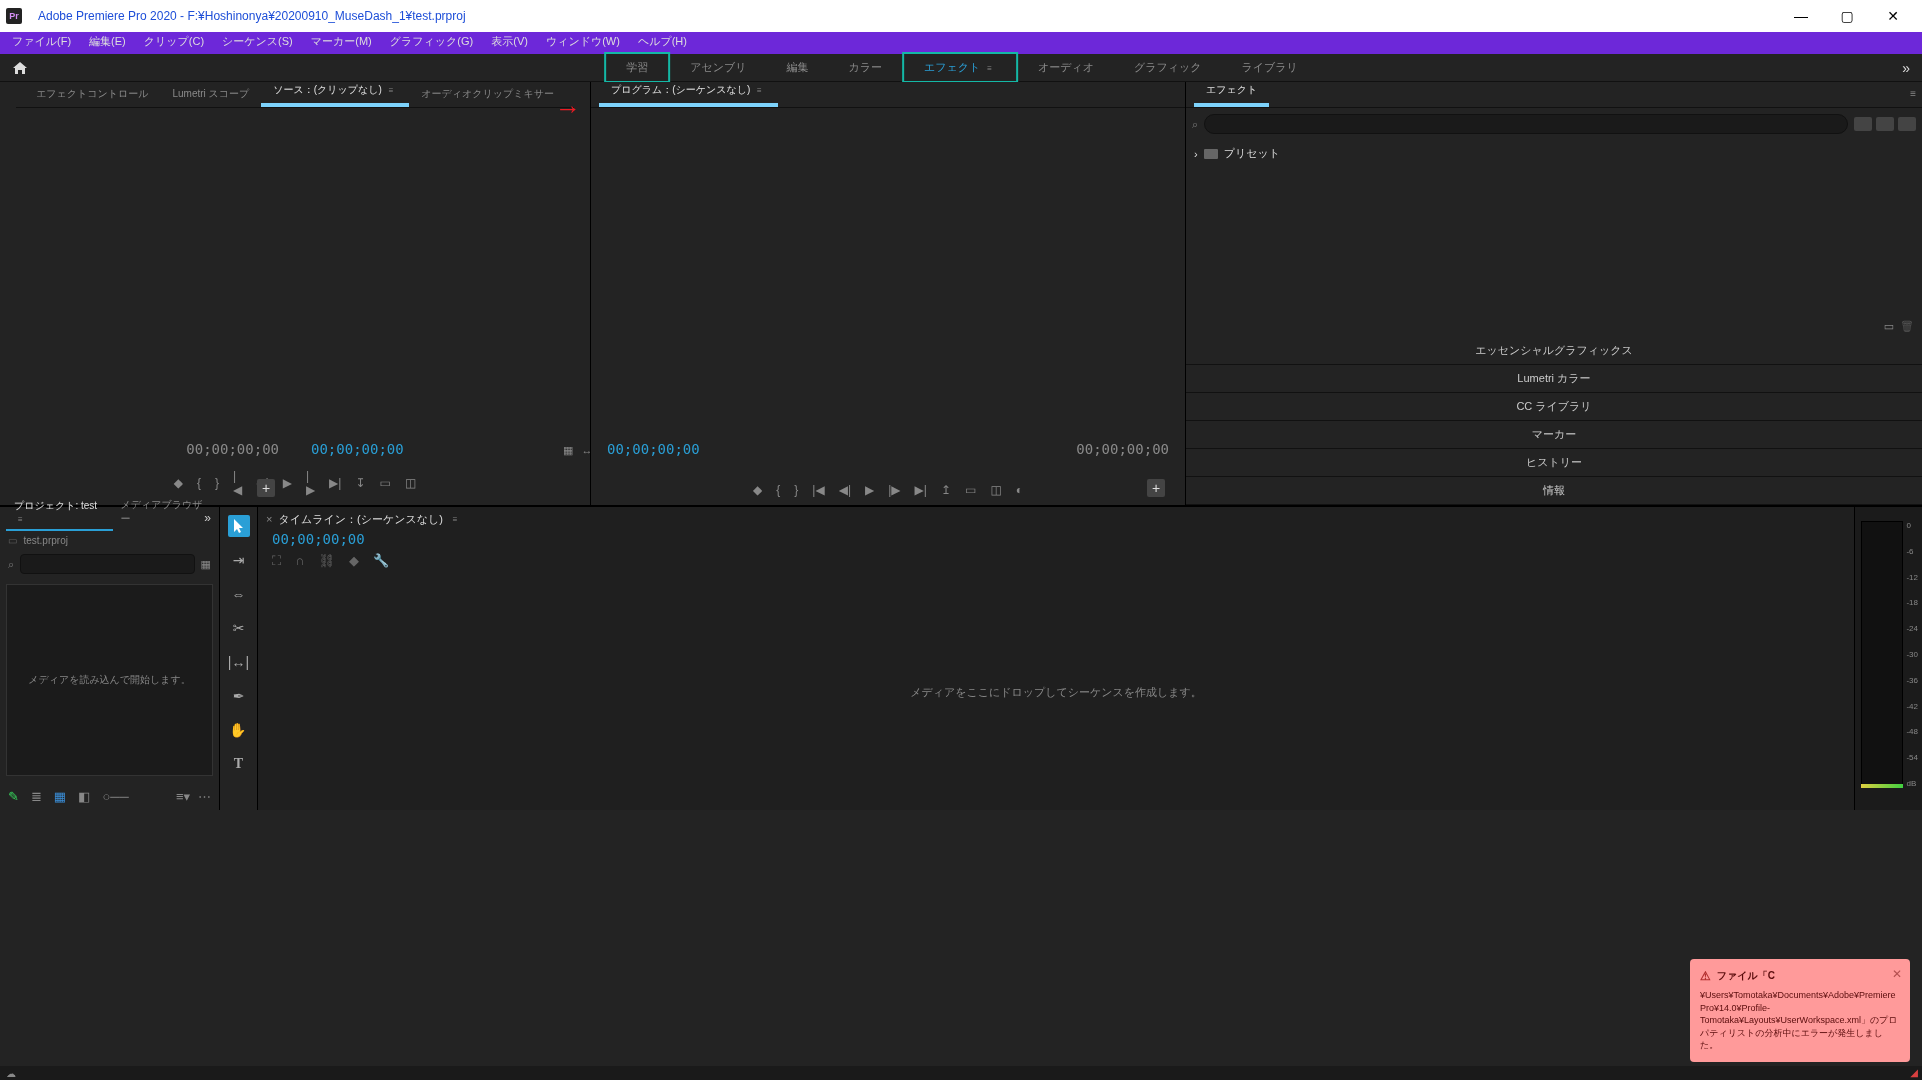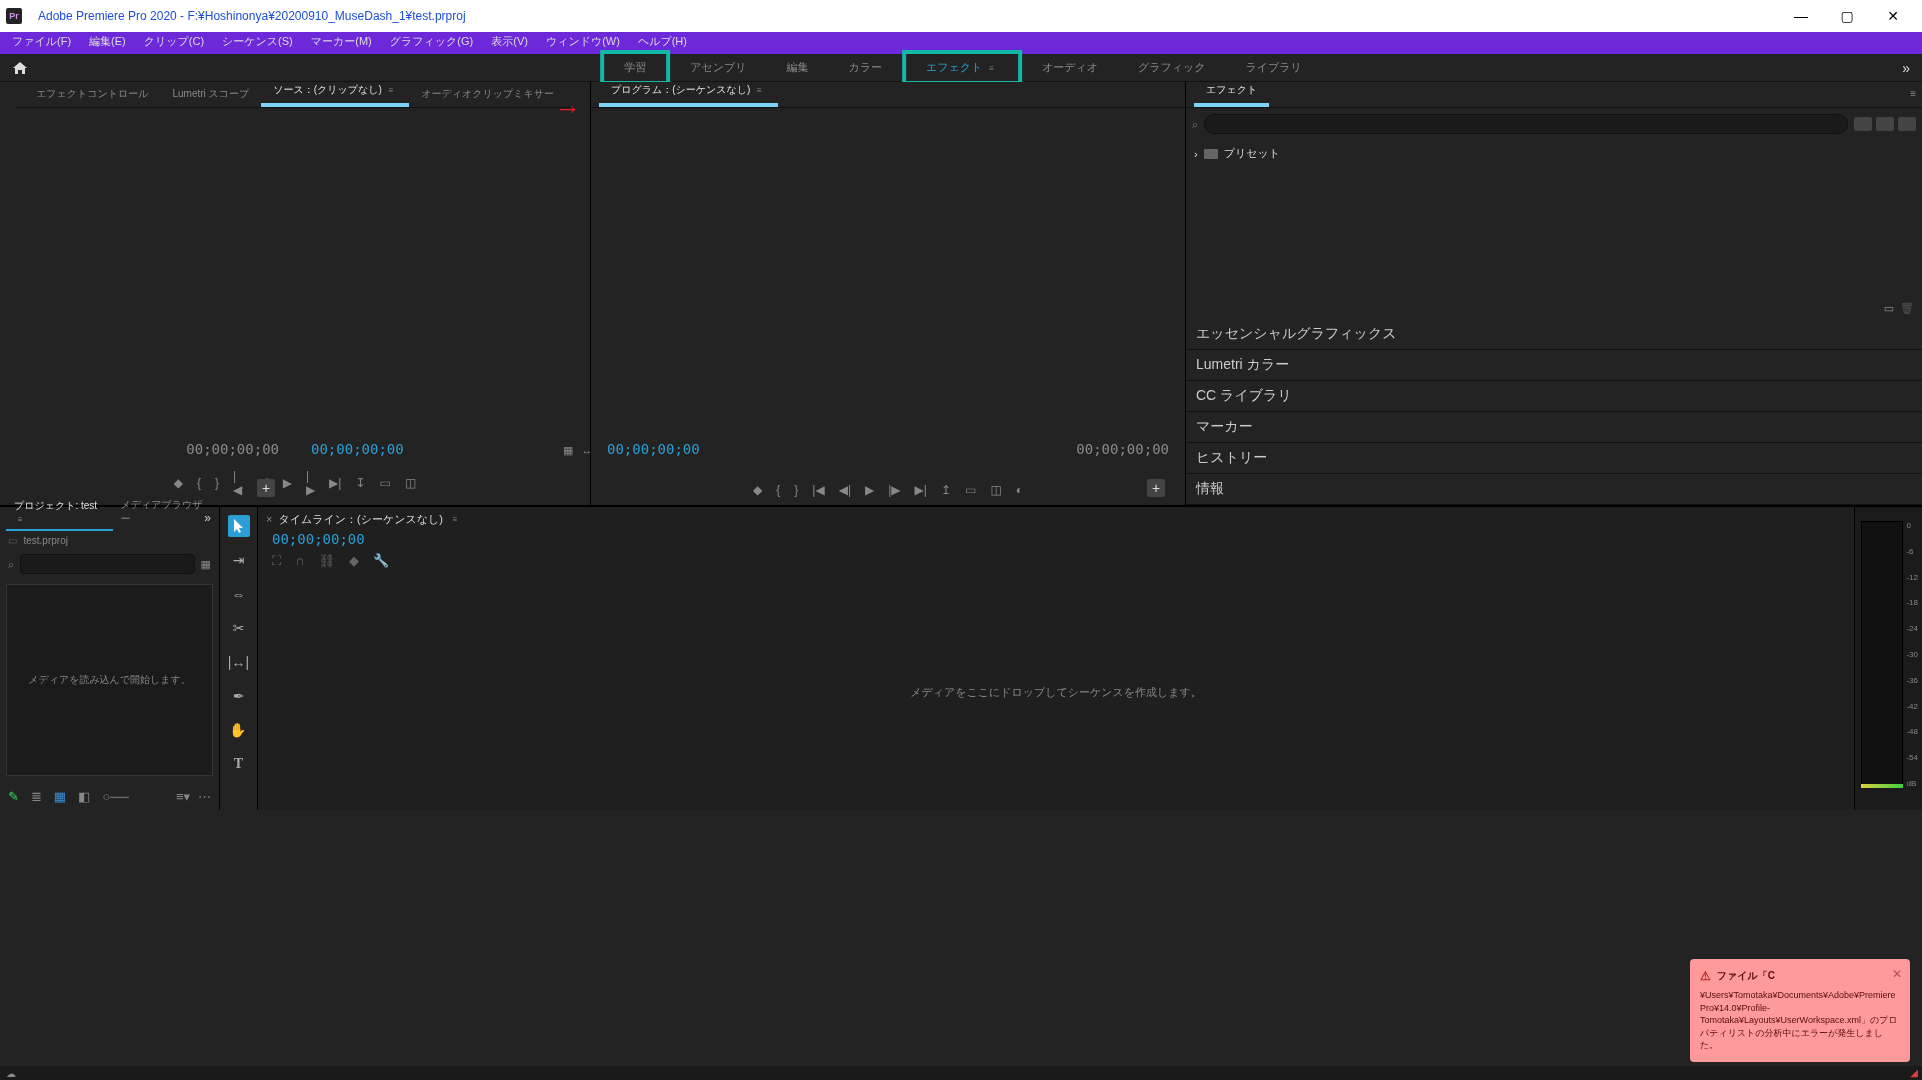--- a/index.html
+++ b/index.html
@@ -17,21 +17,21 @@
 .menu-bar { background: #6d28d9; height: 22px; display: flex; align-items: flex-start; padding: 0 4px; gap: 2px; }
 .menu-item { padding: 2px 8px; color: #ddd; font-size: 11px; cursor: default; }
 
 
 .workspace-bar { background: #232323; height: 28px; display: flex; align-items: center; padding: 0 12px; border-bottom: 1px solid #111; position: relative; }
 .home-icon { width: 20px; color: #ddd; font-size: 14px; }
 .workspace-tabs { position: absolute; left: 50%; transform: translateX(-50%); display: flex; align-items: center; gap: 0; }
 .workspace-tab { padding: 6px 20px; color: #8a8a8a; font-size: 11px; cursor: default; position: relative; }
 .workspace-tab.active { color: #2a9fd6; }
 .workspace-more { position: absolute; right: 12px; color: #ddd; font-size: 14px; }
-.red-border { border: 4px solid #14b8a6; }
+.red-border { border: 2px solid #14b8a6; }
 
 .red-arrow { position: absolute; top: 36px; left: 555px; color: #ec1c24; font-size: 26px; font-weight: bold; z-index: 100; pointer-events: none; }
 
 
 .panel-col { display: flex; flex-direction: column; }
 .col-left { width: 590px; align-items: center; }
 .col-mid { width: 595px; }
 .col-right { width: 256px; }
 
 .panel-tabs { height: 26px; display: flex; align-items: flex-end; padding: 0 8px; gap: 0; border-bottom: 1px solid #111; background: #232323; position: relative; }
@@ -56,21 +56,21 @@
 .effects-panel { background: #232323; height: 100%; display: flex; flex-direction: column; }
 .fx-search { margin: 6px; display: flex; gap: 6px; align-items: center; }
 .fx-search-input { flex: 1; background: #1a1a1a; border: 1px solid #111; border-radius: 10px; height: 20px; color: #ccc; padding: 0 8px; font-size: 10px; }
 .fx-badges { display: flex; gap: 4px; }
 .fx-badge { width: 18px; height: 14px; background: #444; border-radius: 2px; }
 .fx-tree { padding: 4px 8px; font-size: 11px; color: #ddd; }
 .fx-tree-row { display: flex; align-items: center; gap: 6px; padding: 2px 0; }
 .fx-folder { width: 14px; height: 10px; background: #666; border-radius: 1px; }
 .fx-subicons { display: flex; justify-content: flex-end; gap: 6px; padding: 4px 8px; }
 .fx-list { }
-.fx-item { padding: 6px 10px; border-bottom: 1px solid #111; color: #ccc; font-size: 14px; cursor: default; }
+.fx-item { padding: 6px 10px; border-bottom: 1px solid #111; color: #ccc; font-size: 11px; cursor: default; text-align: center; }
 
 
 .bottom-area { display: flex; height: 304px; border-top: 1px solid #000; }
 .project-panel { width: 220px; background: #232323; display: flex; flex-direction: column; border-right: 1px solid #000; }
 .proj-tabs { height: 24px; display: flex; align-items: flex-end; padding: 0 6px; position: relative; }
 .proj-tab { padding: 3px 8px 5px 8px; color: #e0e0e0; font-size: 10px; border-bottom: 2px solid #2a9fd6; }
 .proj-tab2 { padding: 3px 8px 5px 8px; color: #8a8a8a; font-size: 10px; }
 .proj-more { position: absolute; right: 8px; top: 4px; color: #ccc; font-size: 12px; }
 .proj-breadcrumb { padding: 4px 8px; color: #888; font-size: 10px; display: flex; align-items: center; gap: 6px; }
 .proj-search { margin: 4px 8px; display: flex; gap: 6px; align-items: center; }

